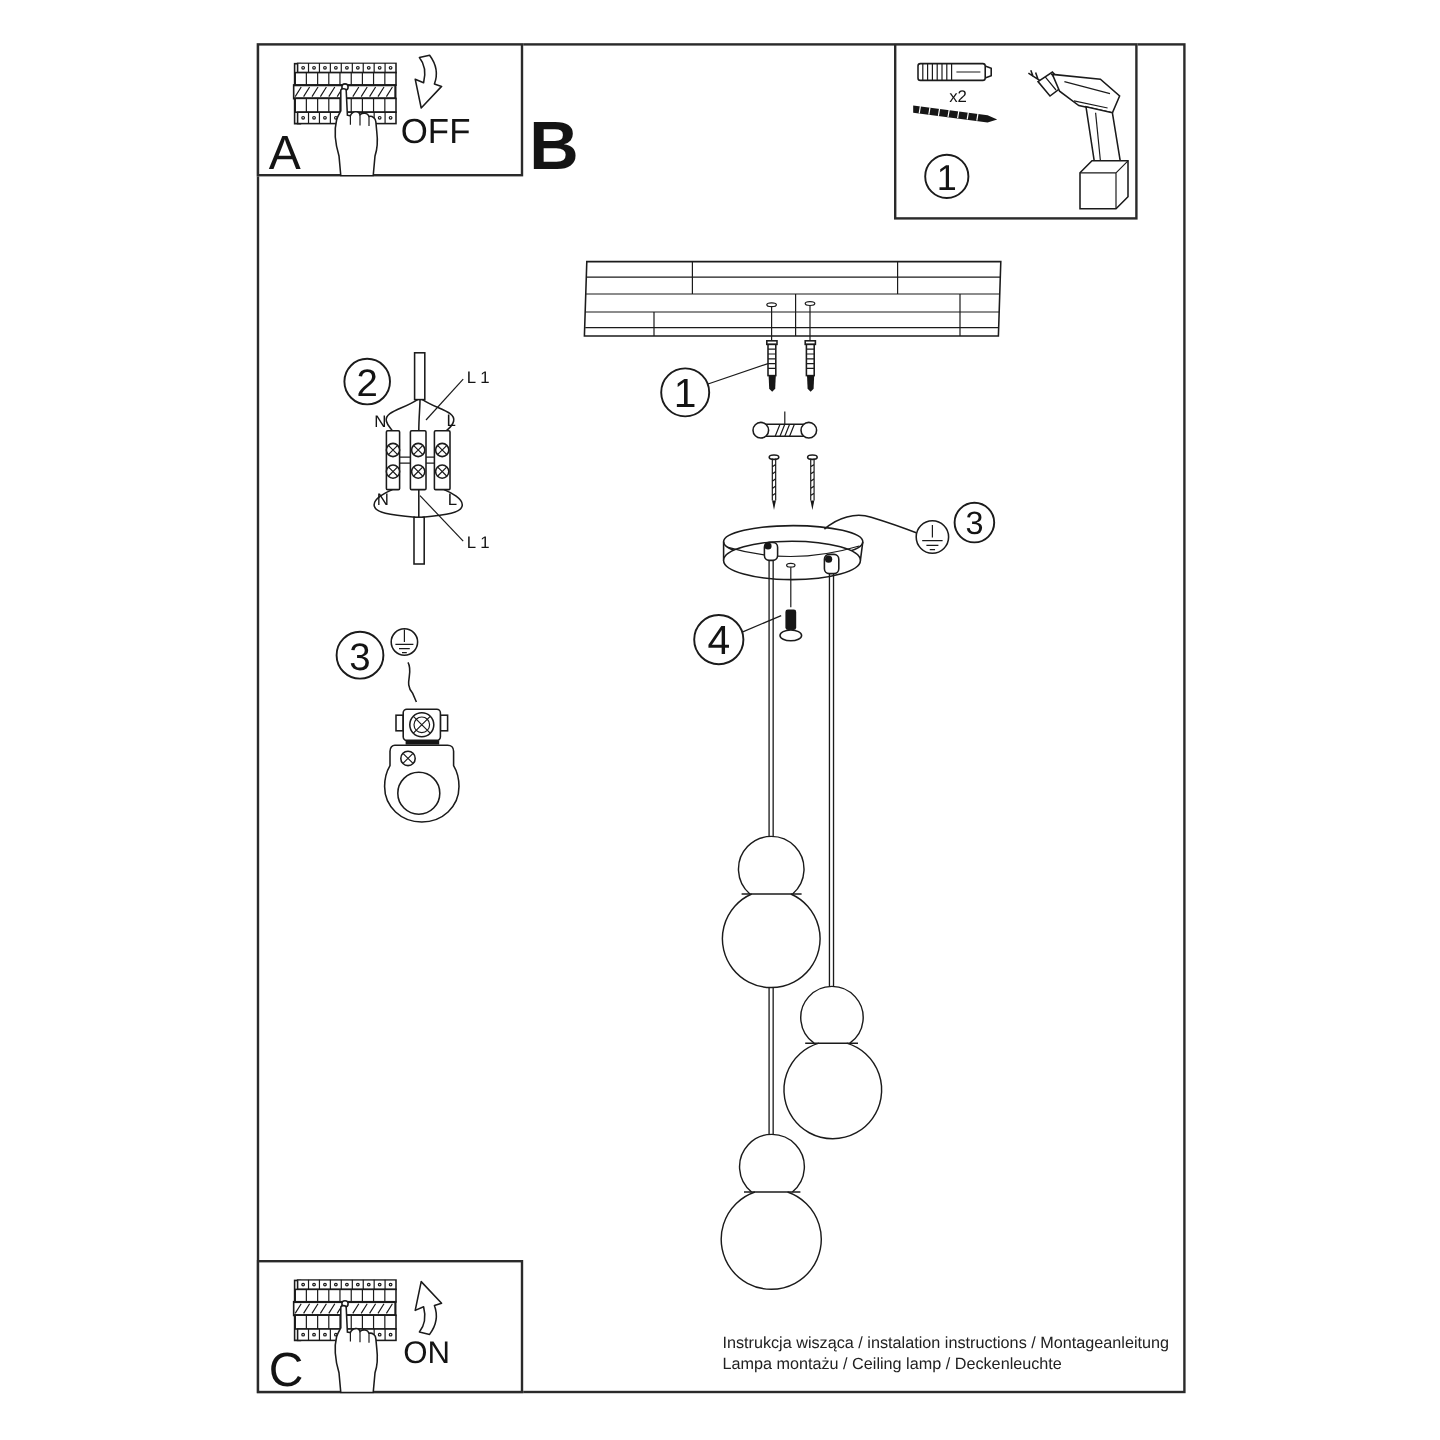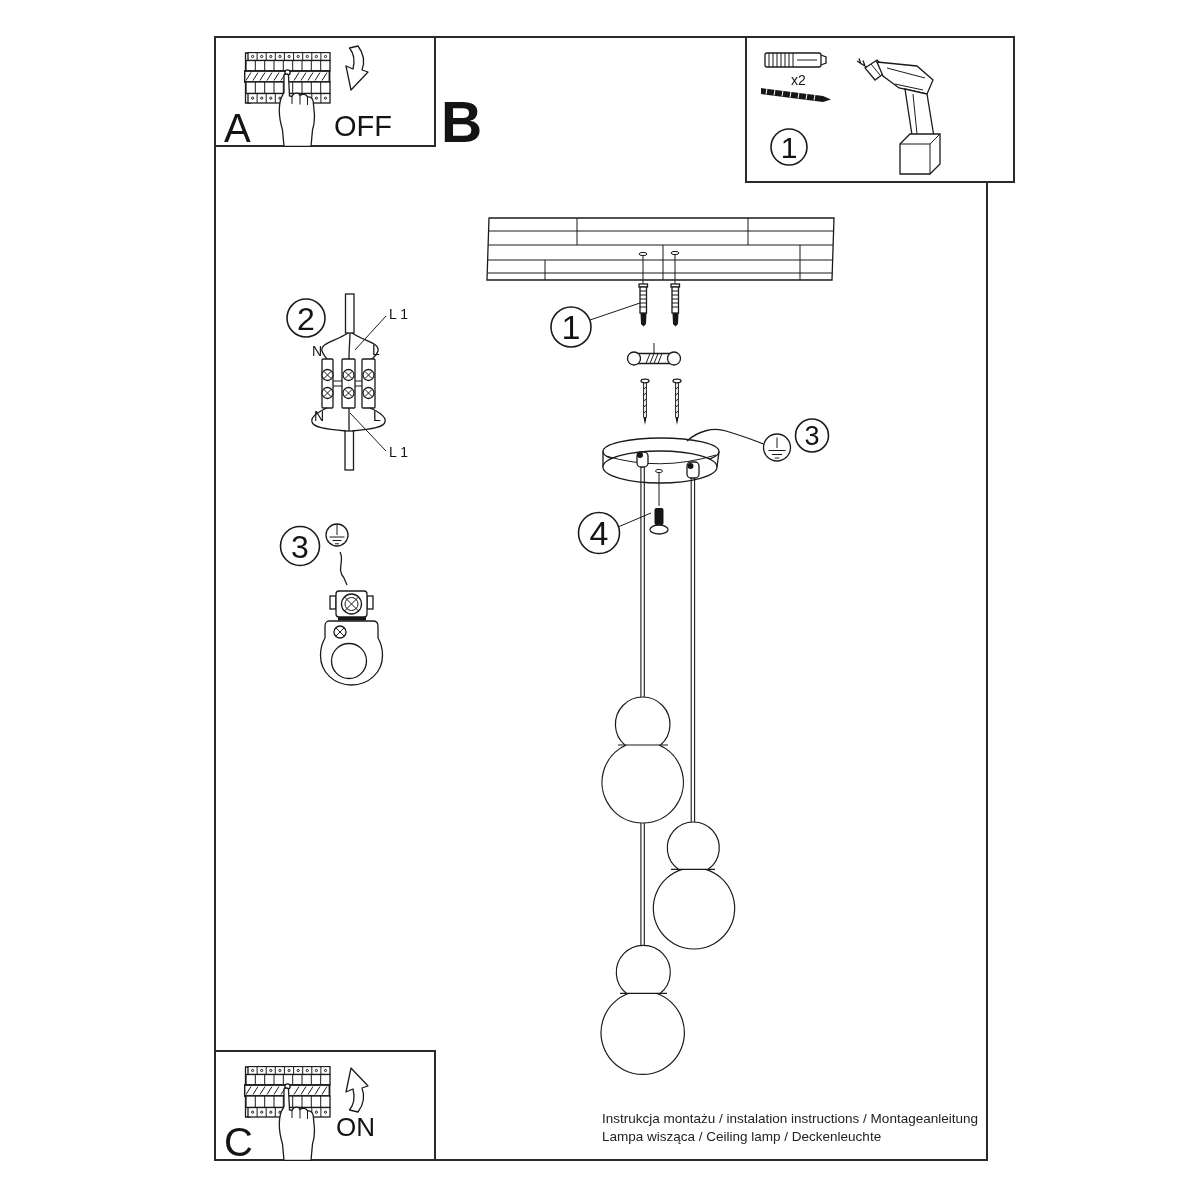--- a/index.html
+++ b/index.html
@@ -61,27 +61,27 @@
           <circle cx="81.5" cy="46.2" r="1.1"></circle>
       </g>
       <g>
         <path class="lnf" d="M40,23.5 C40,21.5 44.5,21.5 44.5,23.5 L45.5,44 L48,44.5 C49.5,40.5 55,40 56,43.5 C58.5,41.5 62.5,42 63.5,45 C66.5,44.5 69,46.5 69.2,49.5 L70,58 C71,66 70.5,72 68.5,78 L67,94.5 L40,94.5 L38.5,78 C35.5,68 34.5,56 36.5,48 C37.5,44.5 39,42.5 40,40.5 Z"></path>
         <path class="lnt" d="M48,44.5 V52 M56,43.5 V52.5 M63.5,45 V53"></path>
       </g>
     </svg>
     <svg class="abs" style="left:122px;top:6px;" width="34" height="56" viewBox="0 0 34 56">
       <path class="lnf" style="stroke-linejoin:round" d="M20,2 C26,10 27,18 24,26 L30,28 L13,46 L8,22 L15,25 C17,17 15.5,9 11.5,4 Z"></path>
     </svg>
-    <div class="abs midlabel" style="left:118px;top:74px;font-size:29px;">OFF</div>
+    <div class="abs midlabel" style="left:118px;top:58px;font-size:29px;">OFF</div>
     <div class="abs midlabel" style="left:8px;top:70px;font-size:40px;">A</div>
   </div>
 
   <div class="abs biglabel" style="left:441px;top:94px;font-size:57px;">B</div>
 
-  <div class="abs frame" style="left:745px;top:36px;width:270px;height:147px;">
+  <div class="abs frame" style="left:745px;top:36px;width:203px;height:147px;">
     <svg class="abs" style="left:0;top:0;" width="241" height="143" viewBox="0 0 241 143">
       <g>
         <rect class="lnf" x="18" y="15" width="56" height="14" rx="2"></rect>
         <path class="lnt" d="M22,15 V29 M26,15 V29 M30,15 V29 M34,15 V29 M38,15 V29 M42,15 V29 M46,15 V29"></path>
         <path class="lnt" d="M50,22 H70"></path>
         <path class="ln" d="M74,17 L79,19 L79,25 L74,27"></path>
       </g>
       <text x="44" y="47" font-size="14">x2</text>
       <g>
         <path class="dk" d="M14,50 L76,58 L84,61.5 L76,64 L14,56 Z"></path>
@@ -298,17 +298,17 @@
     <svg class="abs" style="left:122px;top:6px;" width="34" height="56" viewBox="0 0 34 56">
       <g transform="scale(1,-1) translate(0,-56)">
         <path class="lnf" style="stroke-linejoin:round" d="M20,2 C26,10 27,18 24,26 L30,28 L13,46 L8,22 L15,25 C17,17 15.5,9 11.5,4 Z"></path>
       </g>
     </svg>
     <div class="abs midlabel" style="left:120px;top:62px;font-size:26px;">ON</div>
     <div class="abs midlabel" style="left:8px;top:70px;font-size:40px;">C</div>
   </div>
 
   <div class="abs footer" style="left:602px;top:1110px;width:380px;">
-    <div>Instrukcja montażu / instalation instructions / Montageanleitung</div>
-    <div>Lampa wisząca / Ceiling lamp / Deckenleuchte</div>
+    <div>Instrukcja wisząca / instalation instructions / Montageanleitung</div>
+    <div>Lampa montażu / Ceiling lamp / Deckenleuchte</div>
   </div>
 
 </div>
 
 </body></html>

